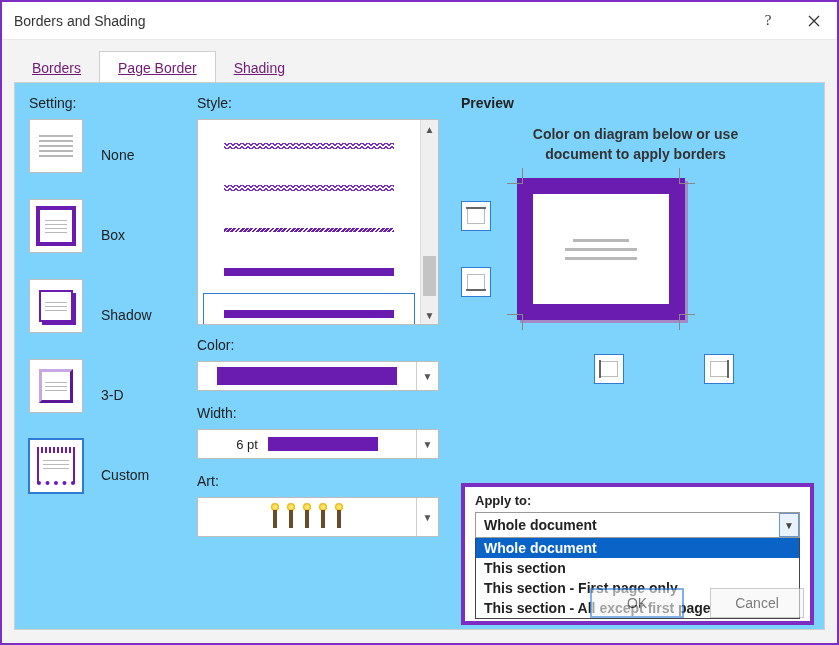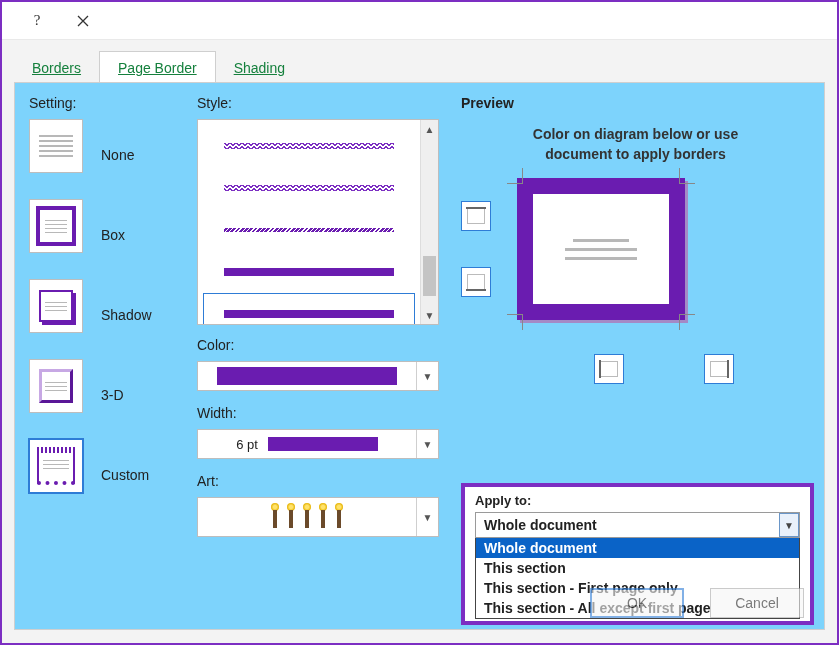--- a/index.html
+++ b/index.html
@@ -33,21 +33,21 @@
   .titlebar .tbtn.help { font-family: Georgia, serif; }
   .tabs {
     display: flex; align-items: flex-end;
     padding: 8px 12px 0 12px;
     gap: 0;
     height: 42px;
   }
   .tab {
     padding: 8px 18px 6px 18px;
     font-size: 14px;
-    color: #15803d;
+    color: #701a75;
     cursor: pointer;
     position: relative;
   }
   .tab .ul { text-decoration: underline; }
   .tab.active {
     background: #fff;
     border: 1px solid #cfcfcf;
     border-bottom: none;
   }
   .content {
@@ -273,20 +273,21 @@
     font-size: 14px;
     cursor: pointer;
   }
   .btn.primary { border: 2px solid #2e7cd6; }
 </style>
 </head>
 <body>
 
 <div class="window">
   <div class="titlebar">
+    <span class="title">Borders and Shading</span>
     <div class="tbtn help">?</div>
     <div class="tbtn">
       <svg width="12" height="12" viewBox="0 0 12 12">
           <path d="M1 1 L11 11 M11 1 L1 11" stroke="#333" stroke-width="1.3"></path>
         </svg>
     </div>
   </div>
 
   <div class="tabs">
     <div class="tab"><span class="ul">Borders</span></div>

